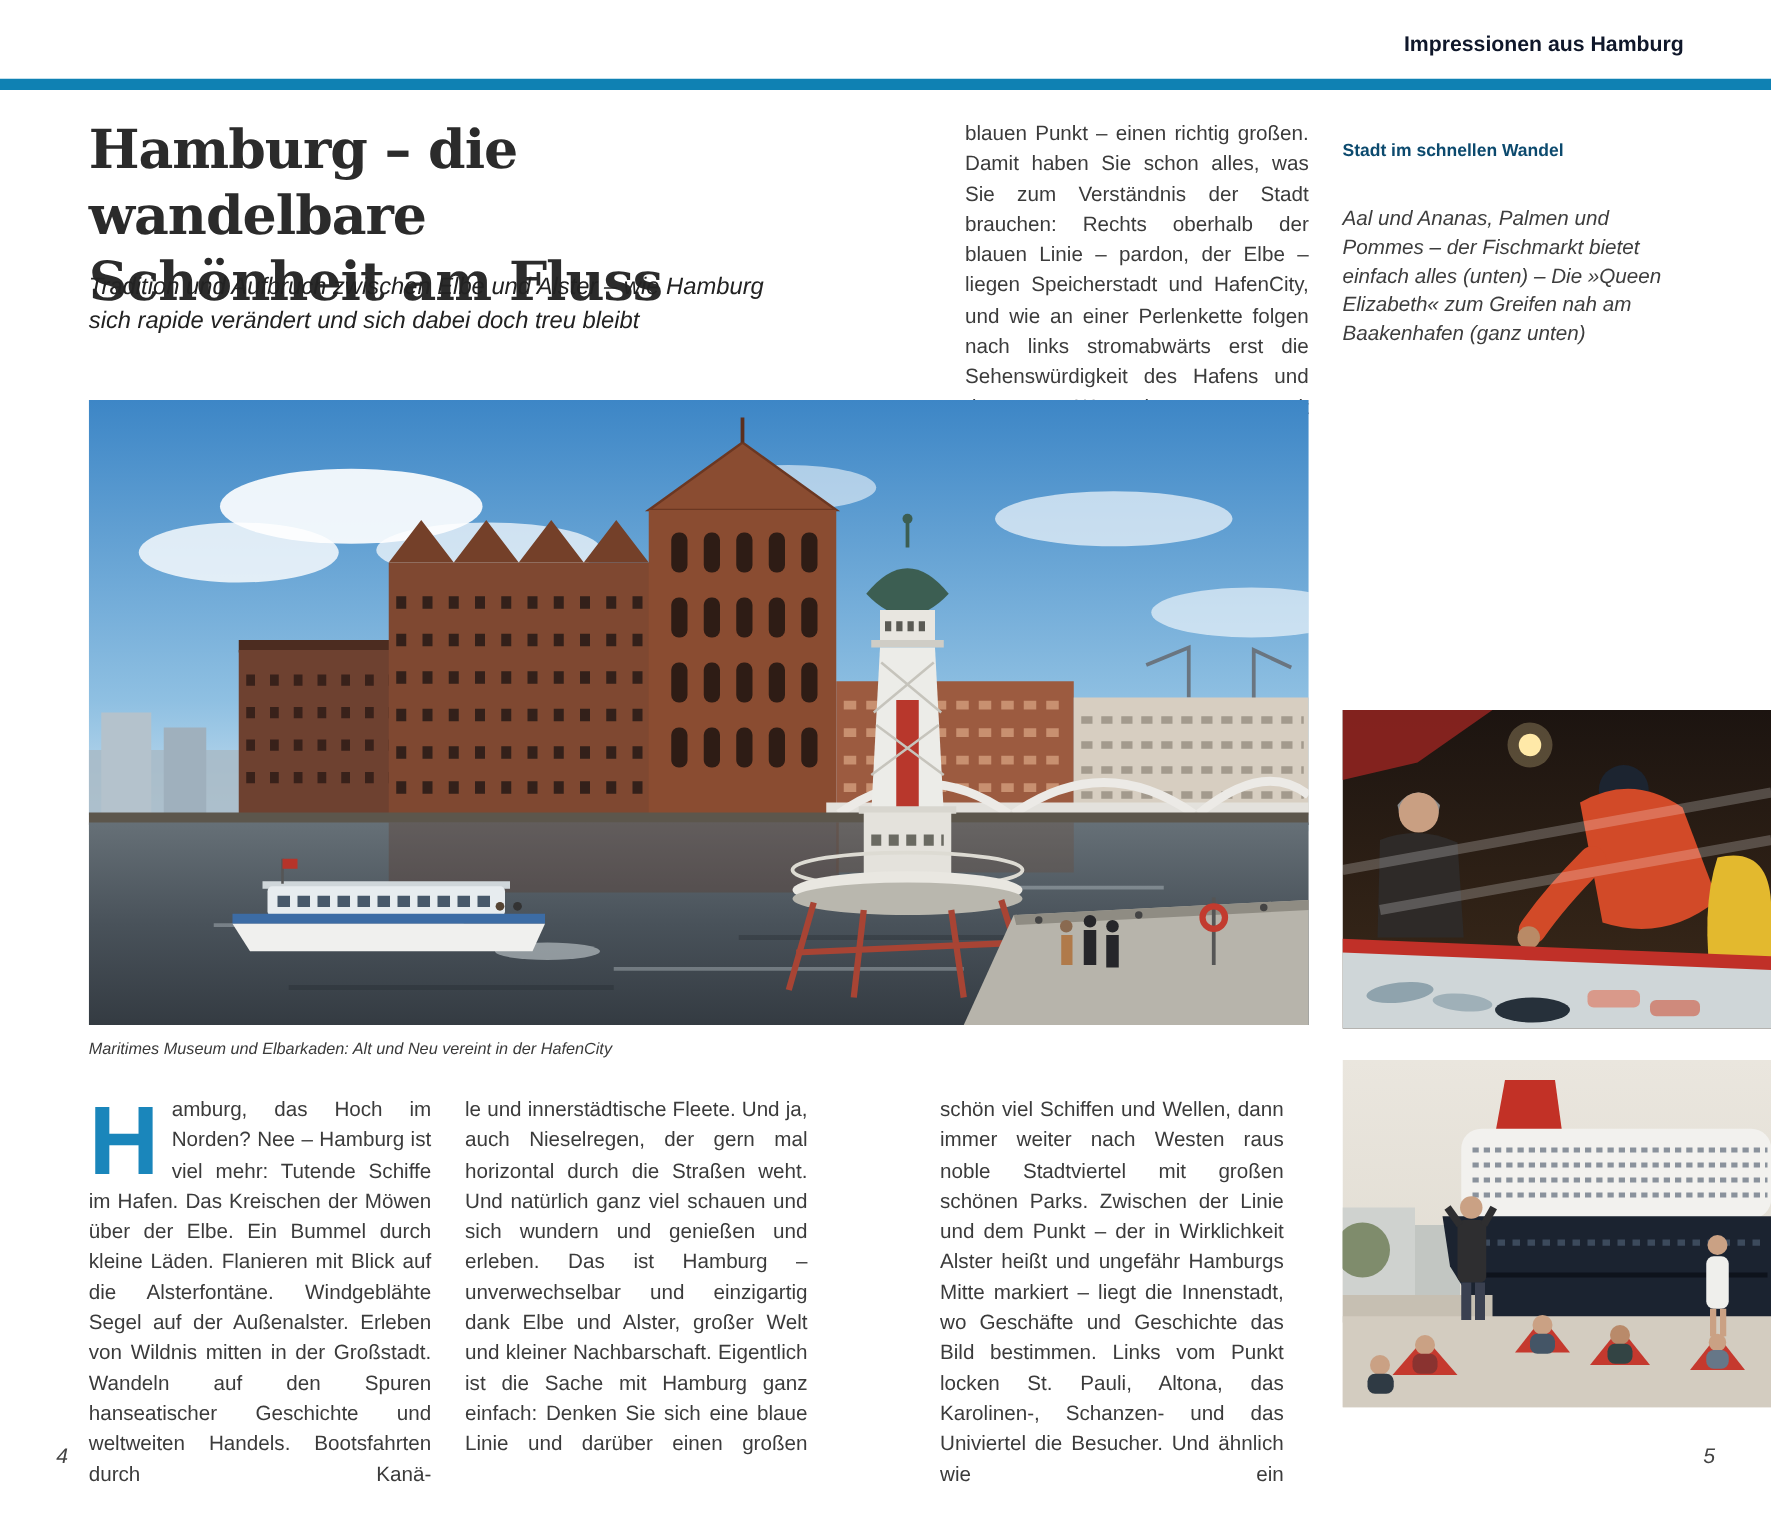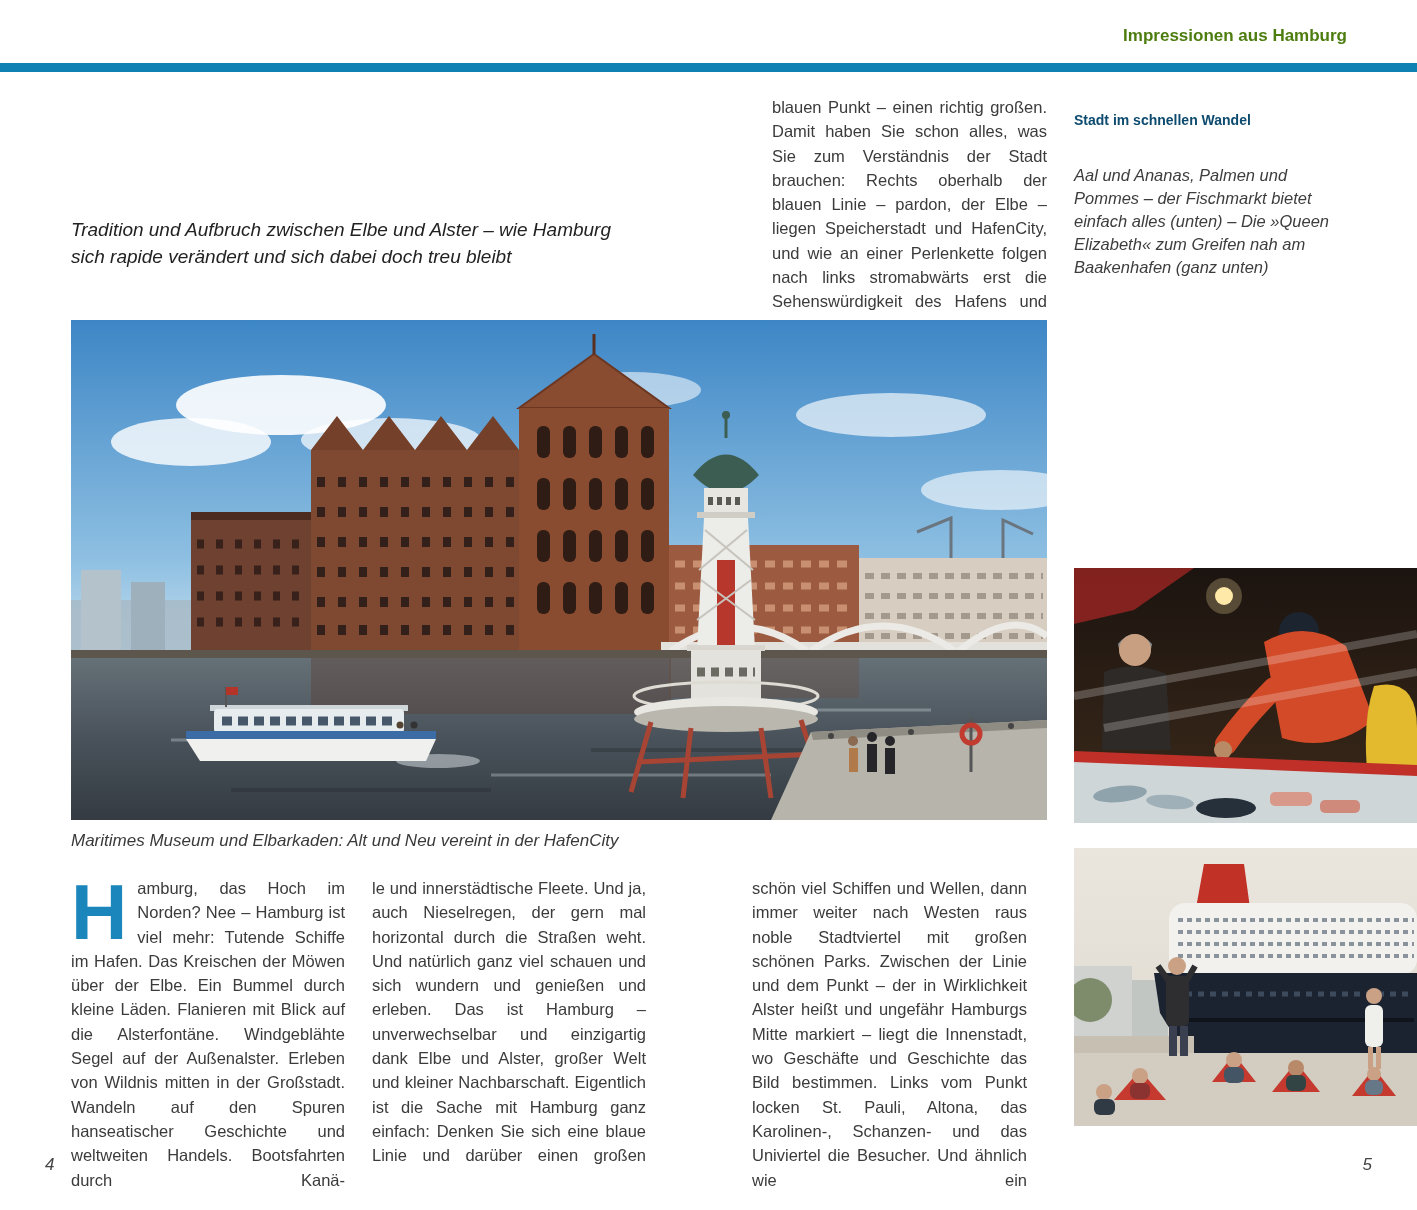--- a/index.html
+++ b/index.html
@@ -7,21 +7,21 @@
     position:relative;
     width:1417px;height:1210px;
     background:#ffffff;
     font-family:"Liberation Sans","DejaVu Sans",sans-serif;
     color:#3b3b3b;
     overflow:hidden;
   }
   .abs{position:absolute;}
   .header-label{
     top:26px;right:70px;
-    font-size:17px;font-weight:bold;color:#4d7c0f;
+    font-size:17px;font-weight:bold;color:#0f172a;
   }
   .rule{top:63px;left:0;width:1417px;height:9px;background:#0f81b3;}
   .title{
     left:71px;top:94px;width:600px;
     font-family:"DejaVu Serif","Liberation Serif",serif;
     font-weight:700;font-size:43px;line-height:53px;
     color:#2b2b2b;letter-spacing:-0.8px;
   }
   .subtitle{
     left:71px;top:216px;width:560px;
@@ -37,21 +37,21 @@
     font-size:14px;font-weight:bold;color:#0c4a6e;
   }
   .side-caption{
     margin-top:32px;
     font-style:italic;font-size:16.5px;line-height:23px;color:#3d3d3d;
     text-align:left;
   }
   .main-photo{left:71px;top:320px;width:976px;height:500px;}
   .main-caption{
     left:71px;top:831px;width:976px;
-    font-style:italic;font-size:17px;color:#3a3a3a;
+    font-style:italic;font-size:13px;color:#3a3a3a;
   }
   .body-col{top:876px;width:274px;font-size:16.5px;line-height:24.3px;}
   .body-col1{left:71px;}
   .body-col2{left:372px;}
   .body-col3{left:752px;width:275px;}
   .dropcap{
     float:left;
     font-size:78px;line-height:62px;
     padding:5px 10px 0 0;
     font-weight:bold;color:#1a86bb;
@@ -66,20 +66,24 @@
   svg{display:block;width:100%;height:100%;}
 </style>
 </head>
 <body>
 
 <div class="spread">
 
   <div class="abs header-label">Impressionen aus Hamburg</div>
   <div class="abs rule"></div>
 
+  <div class="abs title">
+    <div>Hamburg – die wandelbare</div>
+    <div>Schönheit am Fluss</div>
+  </div>
 
   <p class="abs subtitle">Tradition und Aufbruch zwischen Elbe und Alster – wie Hamburg sich rapide verändert und sich dabei doch treu bleibt</p>
 
   <p class="abs col justify justify-all intro-a">blauen Punkt – einen richtig großen. Damit haben Sie schon alles, was Sie zum Verständnis der Stadt brauchen: Rechts oberhalb der blauen Linie – pardon, der Elbe – liegen Speicherstadt und HafenCity, und wie an einer Perlenkette folgen nach links stromabwärts erst die Sehenswürdigkeit des Hafens und der Wasserkante, mit</p>
 
   <div class="abs col intro-b">
     <p class="section-heading">Stadt im schnellen Wandel</p>
     <p class="side-caption">Aal und Ananas, Palmen und Pommes – der Fischmarkt bietet einfach alles (unten) – Die »Queen Elizabeth« zum Greifen nah am Baakenhafen (ganz unten)</p>
   </div>
 

